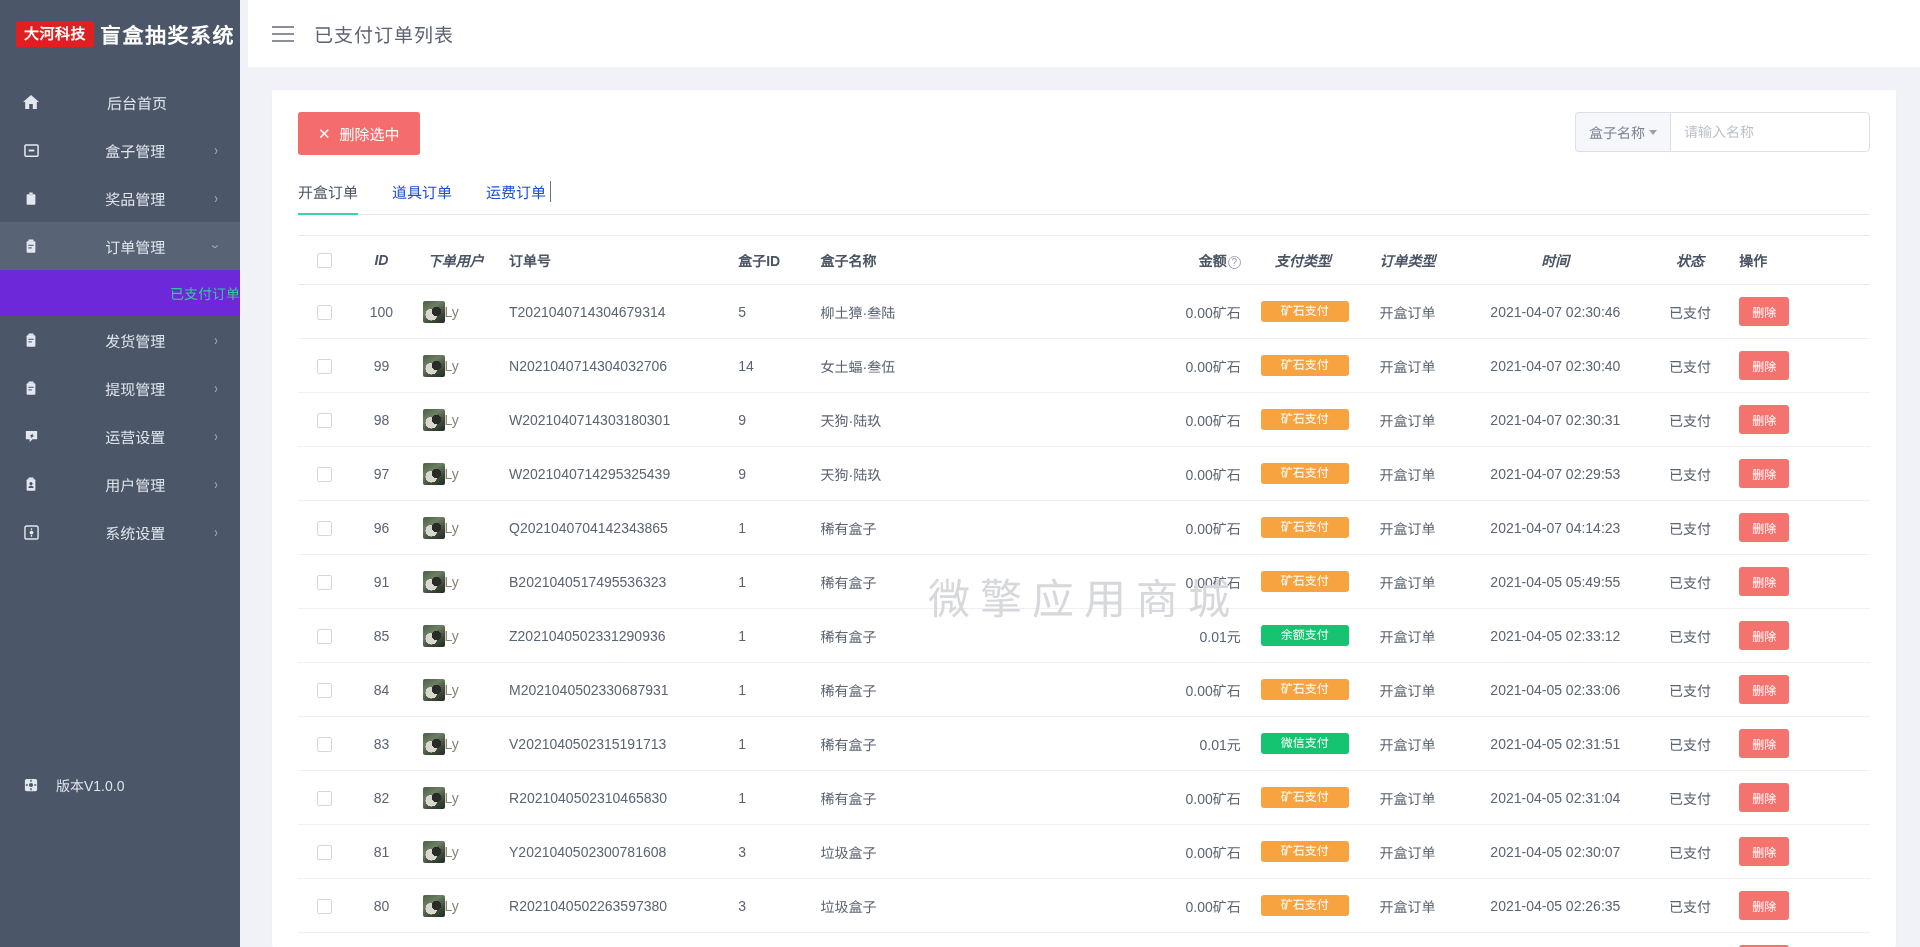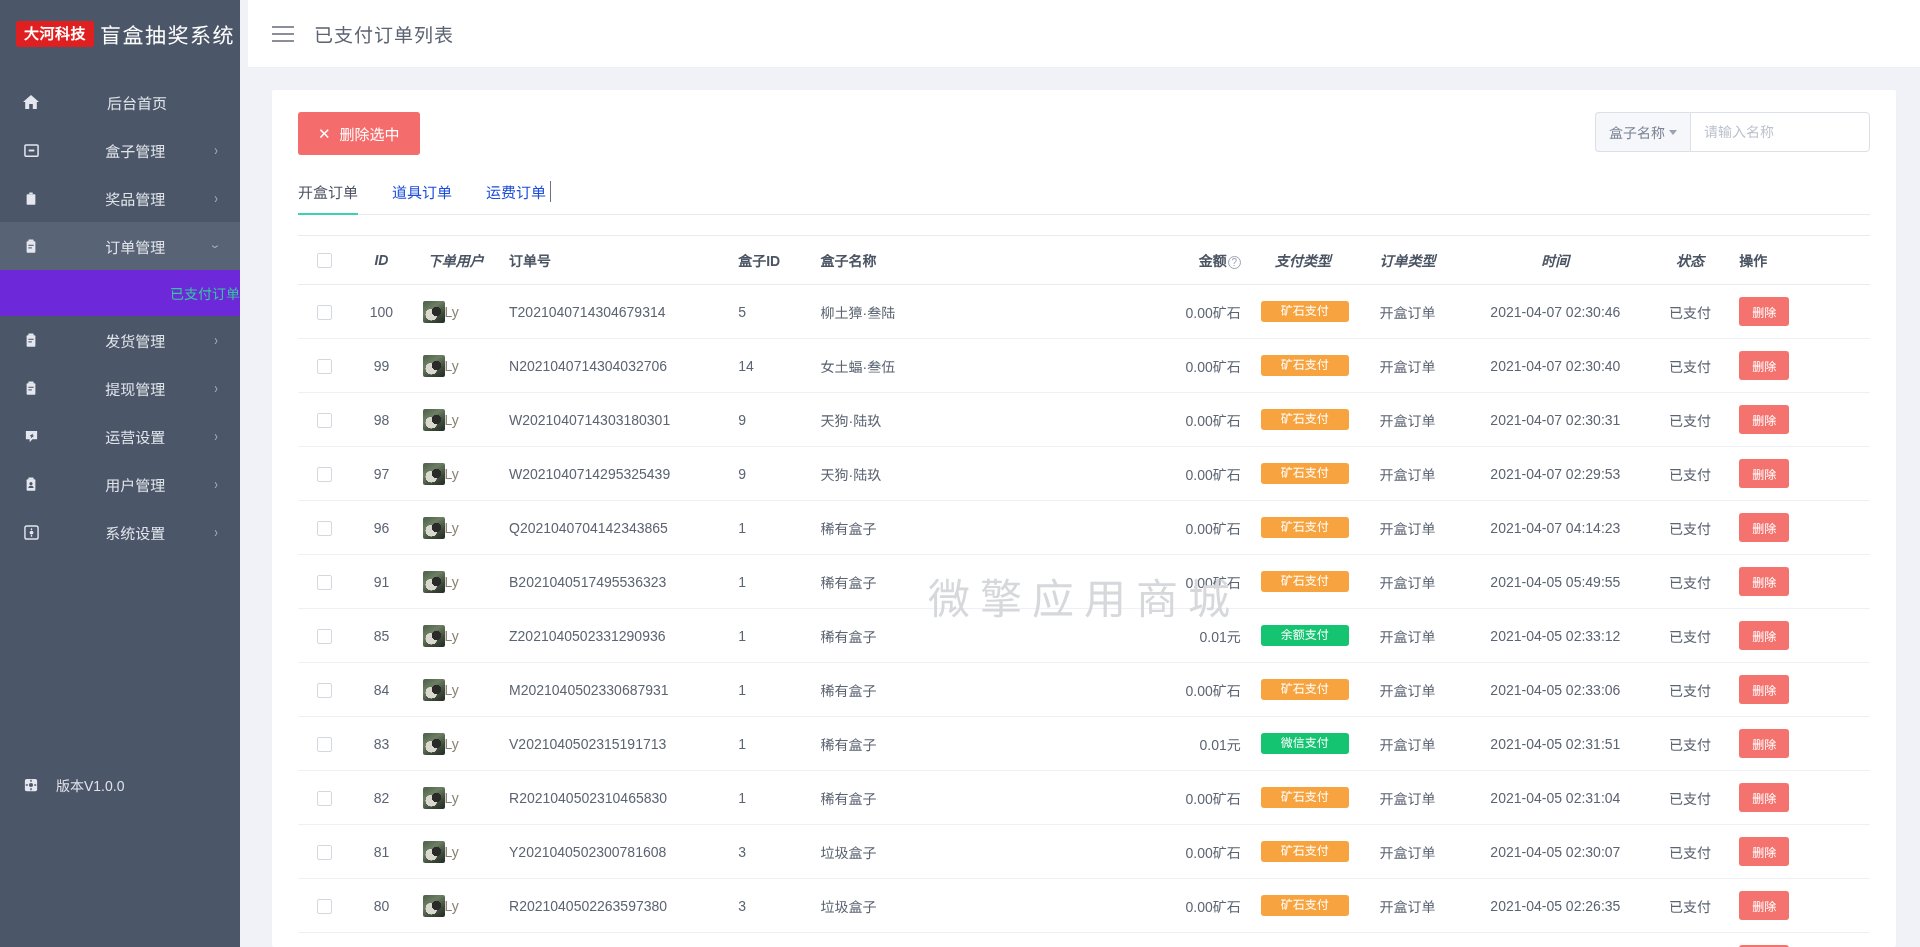--- a/index.html
+++ b/index.html
@@ -25,21 +25,21 @@
     display: flex; align-items: center; gap: 6px;
     padding-left: 16px;
   }
   .brand-badge {
     background: #e02020; color: #fff;
     font-size: 15px; font-weight: bold;
     padding: 5px 8px 6px; border-radius: 2px;
     letter-spacing: .5px; line-height: 1;
   }
   .brand-title {
-    color: #fff; font-size: 21px; font-weight: normal; letter-spacing: 1.5px;
+    color: #fff; font-size: 21px; font-weight: bold; letter-spacing: 1.5px;
   }
   .menu { padding-top: 10px; }
   .menu-item {
     display: flex; align-items: center;
     height: 48px; padding: 0 22px 0 20px;
     font-size: 15px; color: #dfe3ea;
     cursor: pointer; position: relative;
   }
   .menu-item.active { background: #586375; }
   .menu-icon {
@@ -102,21 +102,21 @@
     display: flex; align-items: center; gap: 4px;
     background: #f5f7fa; border: 1px solid #dcdfe6; border-right: none;
     border-radius: 4px 0 0 4px;
     padding: 0 13px; font-size: 14px; color: #7b8494; cursor: pointer;
     white-space: nowrap;
   }
   .caret { width: 0; height: 0; border-left: 4px solid transparent;
            border-right: 4px solid transparent; border-top: 5px solid #9aa3b0; }
   .search-input {
     border: 1px solid #dcdfe6; border-radius: 0 4px 4px 0;
-    width: 180px; padding: 0 13px; font-size: 14px; color: #0c4a6e;
+    width: 200px; padding: 0 13px; font-size: 14px; color: #0c4a6e;
     font-family: inherit; outline: none;
   }
   .search-input::placeholder { color: #bcc2cc; }
 
   
   .tabs {
     display: flex; gap: 34px; margin-top: 26px;
     border-bottom: 1px solid #e6e9ee;
   }
   .tab {

